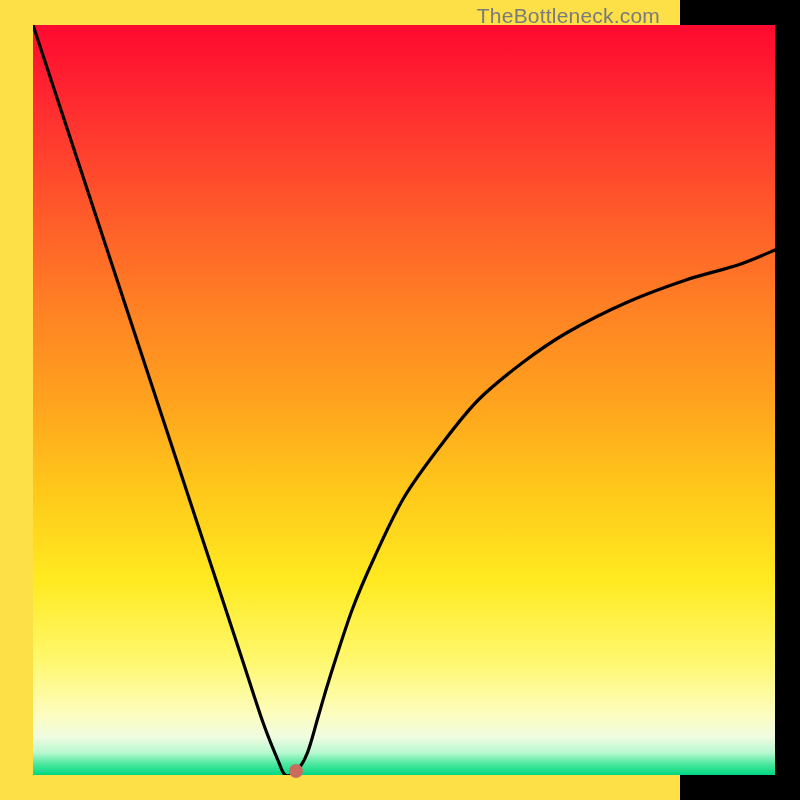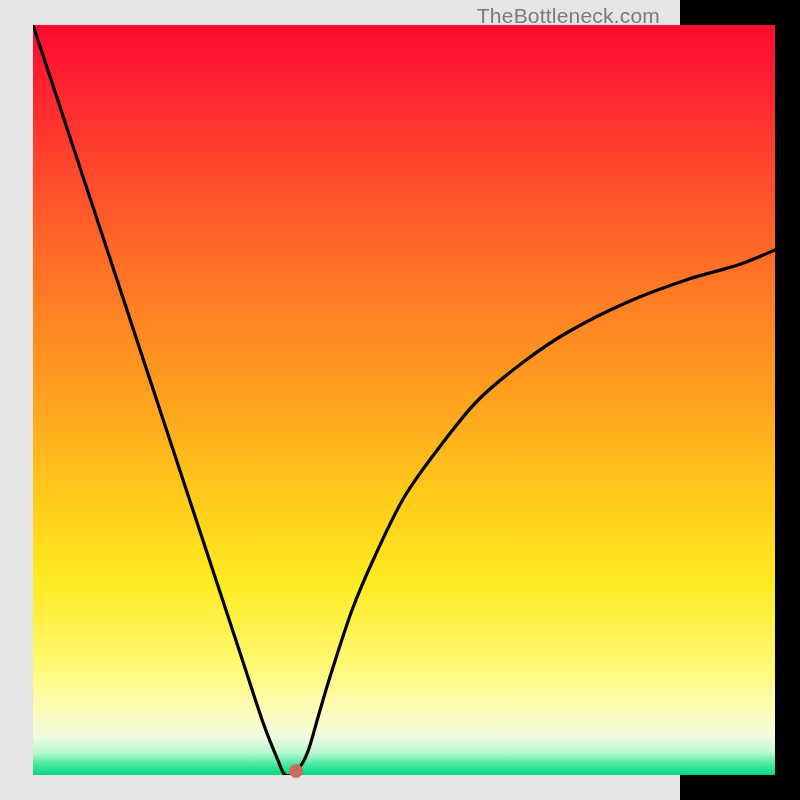--- a/index.html
+++ b/index.html
@@ -10,21 +10,21 @@
     background: #000;
     overflow: hidden;
     font-family: Arial, Helvetica, sans-serif;
   }
   .frame {
     position: absolute;
     left: 0;
     top: 0;
     width: 680px;
     height: 800px;
-    background: #e5e5e5;
+    background: #fde047;
   }
   .plot {
     position: absolute;
     left: 33px;
     top: 25px;
     width: 742px;
     height: 750px;
     background: linear-gradient(to bottom,
       #ff0a30 0%,
       #ff1530 4%,

